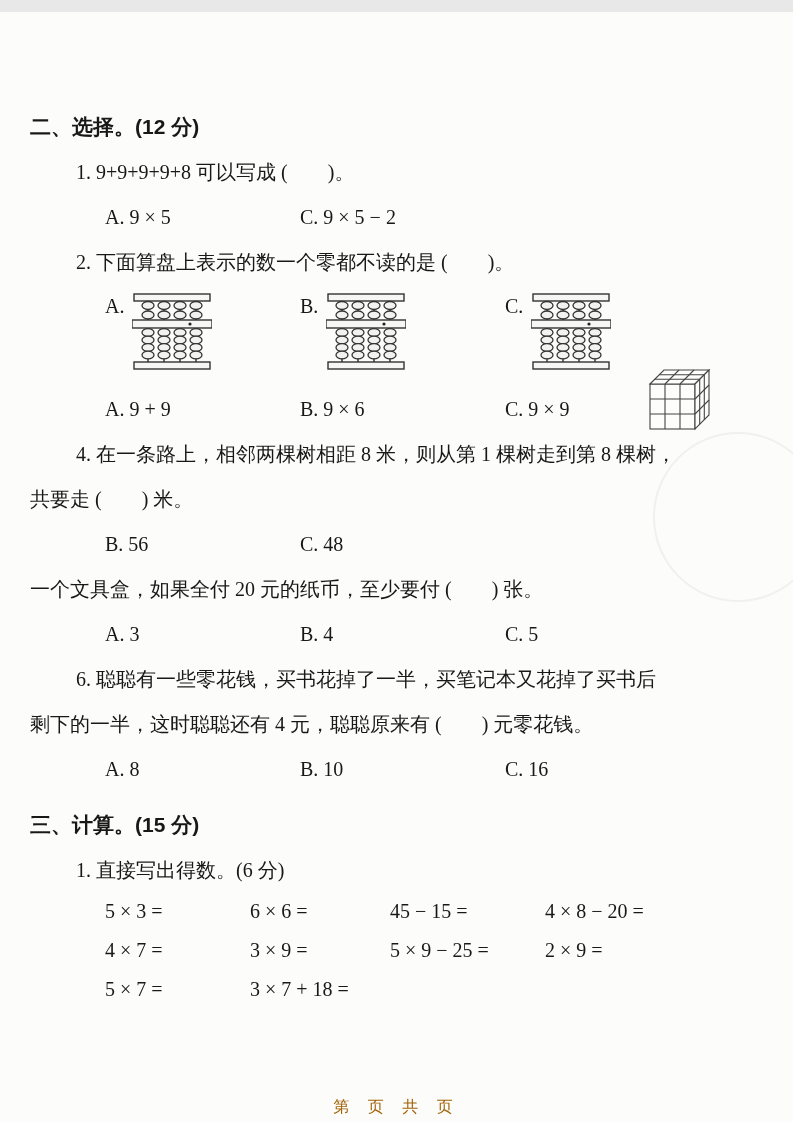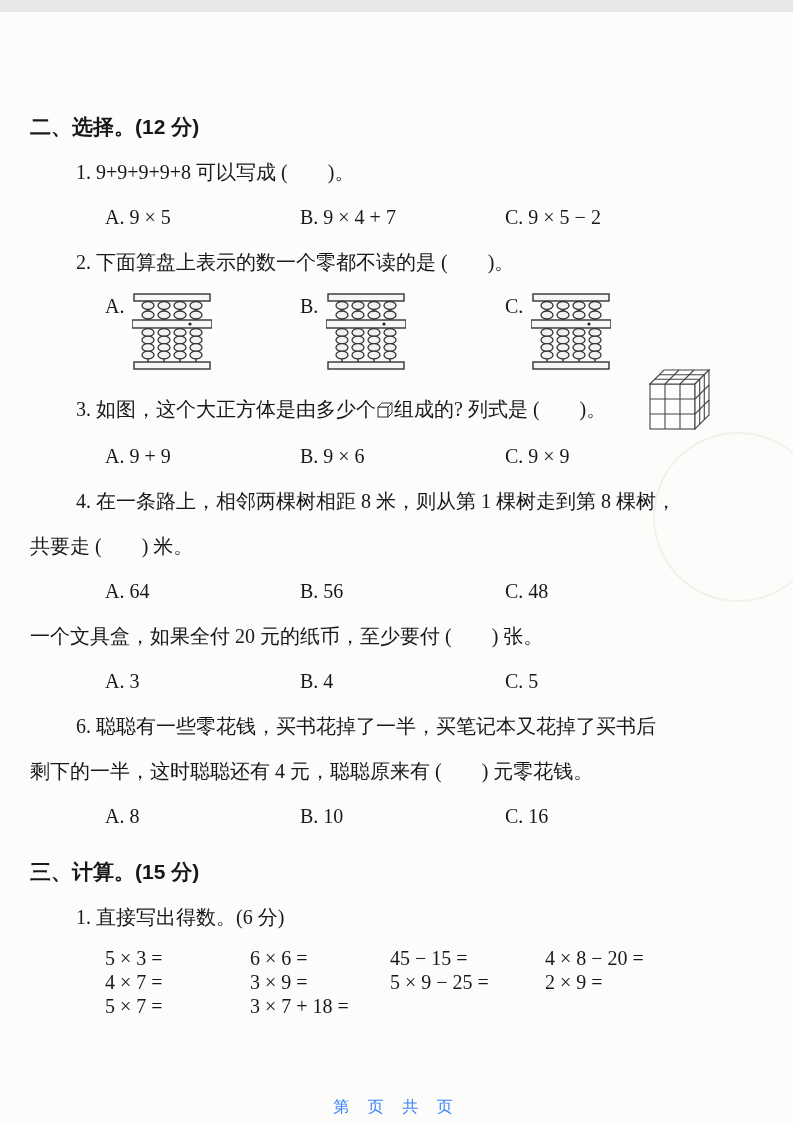--- a/index.html
+++ b/index.html
@@ -41,34 +41,35 @@
     grid-template-columns:195px 205px auto;
     margin-left:75px;
     padding:6px 0 8px 0;
   }
   .abacus-cell { display:flex; align-items:flex-start; gap:8px; font-size:20px; line-height:30px; }
   .abacus-cell svg { margin-top:2px; }
   .calc-grid {
     display:grid;
     grid-template-columns:145px 140px 155px auto;
     margin-left:75px;
+    row-gap:15px;
     font-size:20px;
     line-height:24px;
     margin-top:6px;
   }
   .calc-item { white-space:pre-wrap; }
   .cube-wrap { position:absolute; left:648px; top:354px; }
   .small-cube { display:inline-block; vertical-align:-2px; margin:0 1px; }
   .footer {
     position:absolute;
     left:0; right:0; bottom:16px;
     text-align:center;
     font-size:16px;
     letter-spacing:7px;
-    color:#3b82f6;
+    color:#a16207;
     font-family:"Liberation Sans","DejaVu Sans",sans-serif;
   }
   .smudge {
     position:absolute; right:-30px; top:420px;
     width:170px; height:170px; border-radius:50%;
     border:2px solid rgba(205,200,190,0.22);
   }
   .gap-sm { height:10px; }
 </style>
 </head>
@@ -78,21 +79,20 @@
   <div class="smudge"></div>
 
   <div class="content">
 
     <div class="sec-title">二、选择。(12 分)</div>
 
     <div>
       <div class="qline indent">1. 9+9+9+9+8 可以写成 (        )。</div>
       <div class="opt-row">
         <span class="opt">A. 9 × 5</span>
-        <span class="opt">B. 9 × 4 + 7</span>
         <span class="opt">C. 9 × 5 − 2</span>
       </div>
     </div>
 
     <div>
       <div class="qline indent">2. 下面算盘上表示的数一个零都不读的是 (        )。</div>
       <div class="abacus-row">
 
         <div class="abacus-cell">
           <span>A.</span>
@@ -216,37 +216,31 @@
                   <ellipse cx="64" cy="54.5" rx="6" ry="3.8"></ellipse>
                   <ellipse cx="64" cy="62" rx="6" ry="3.8"></ellipse>
               </g>
             </svg>
           </span>
         </div>
       </div>
     </div>
 
     <div>
-      <div class="qline indent"><span>3. 如图，这个大正方体是由多少个</span><span class="small-cube"><svg width="16" height="16" viewBox="0 0 16 16" fill="none">
-              <rect x="1" y="5" width="10" height="10" fill="#fff" stroke="#333" stroke-width="1"></rect>
-              <polygon points="1,5 5,1 15,1 11,5" fill="#fff" stroke="#333" stroke-width="1"></polygon>
-              <polygon points="11,5 15,1 15,11 11,15" fill="#fff" stroke="#333" stroke-width="1"></polygon>
-            </svg></span><span>组成的? 列式是 (        )。</span></div>
       <div class="opt-row">
         <span class="opt">A. 9 + 9</span>
         <span class="opt">B. 9 × 6</span>
         <span class="opt">C. 9 × 9</span>
       </div>
     </div>
 
     <div>
       <div class="qline indent">4. 在一条路上，相邻两棵树相距 8 米，则从第 1 棵树走到第 8 棵树，</div>
       <div class="qline">共要走 (        ) 米。</div>
       <div class="opt-row">
-        <span class="opt">A. 64</span>
         <span class="opt">B. 56</span>
         <span class="opt">C. 48</span>
       </div>
     </div>
 
     <div>
       <div class="qline">一个文具盒，如果全付 20 元的纸币，至少要付 (        ) 张。</div>
       <div class="opt-row">
         <span class="opt">A. 3</span>
         <span class="opt">B. 4</span>

